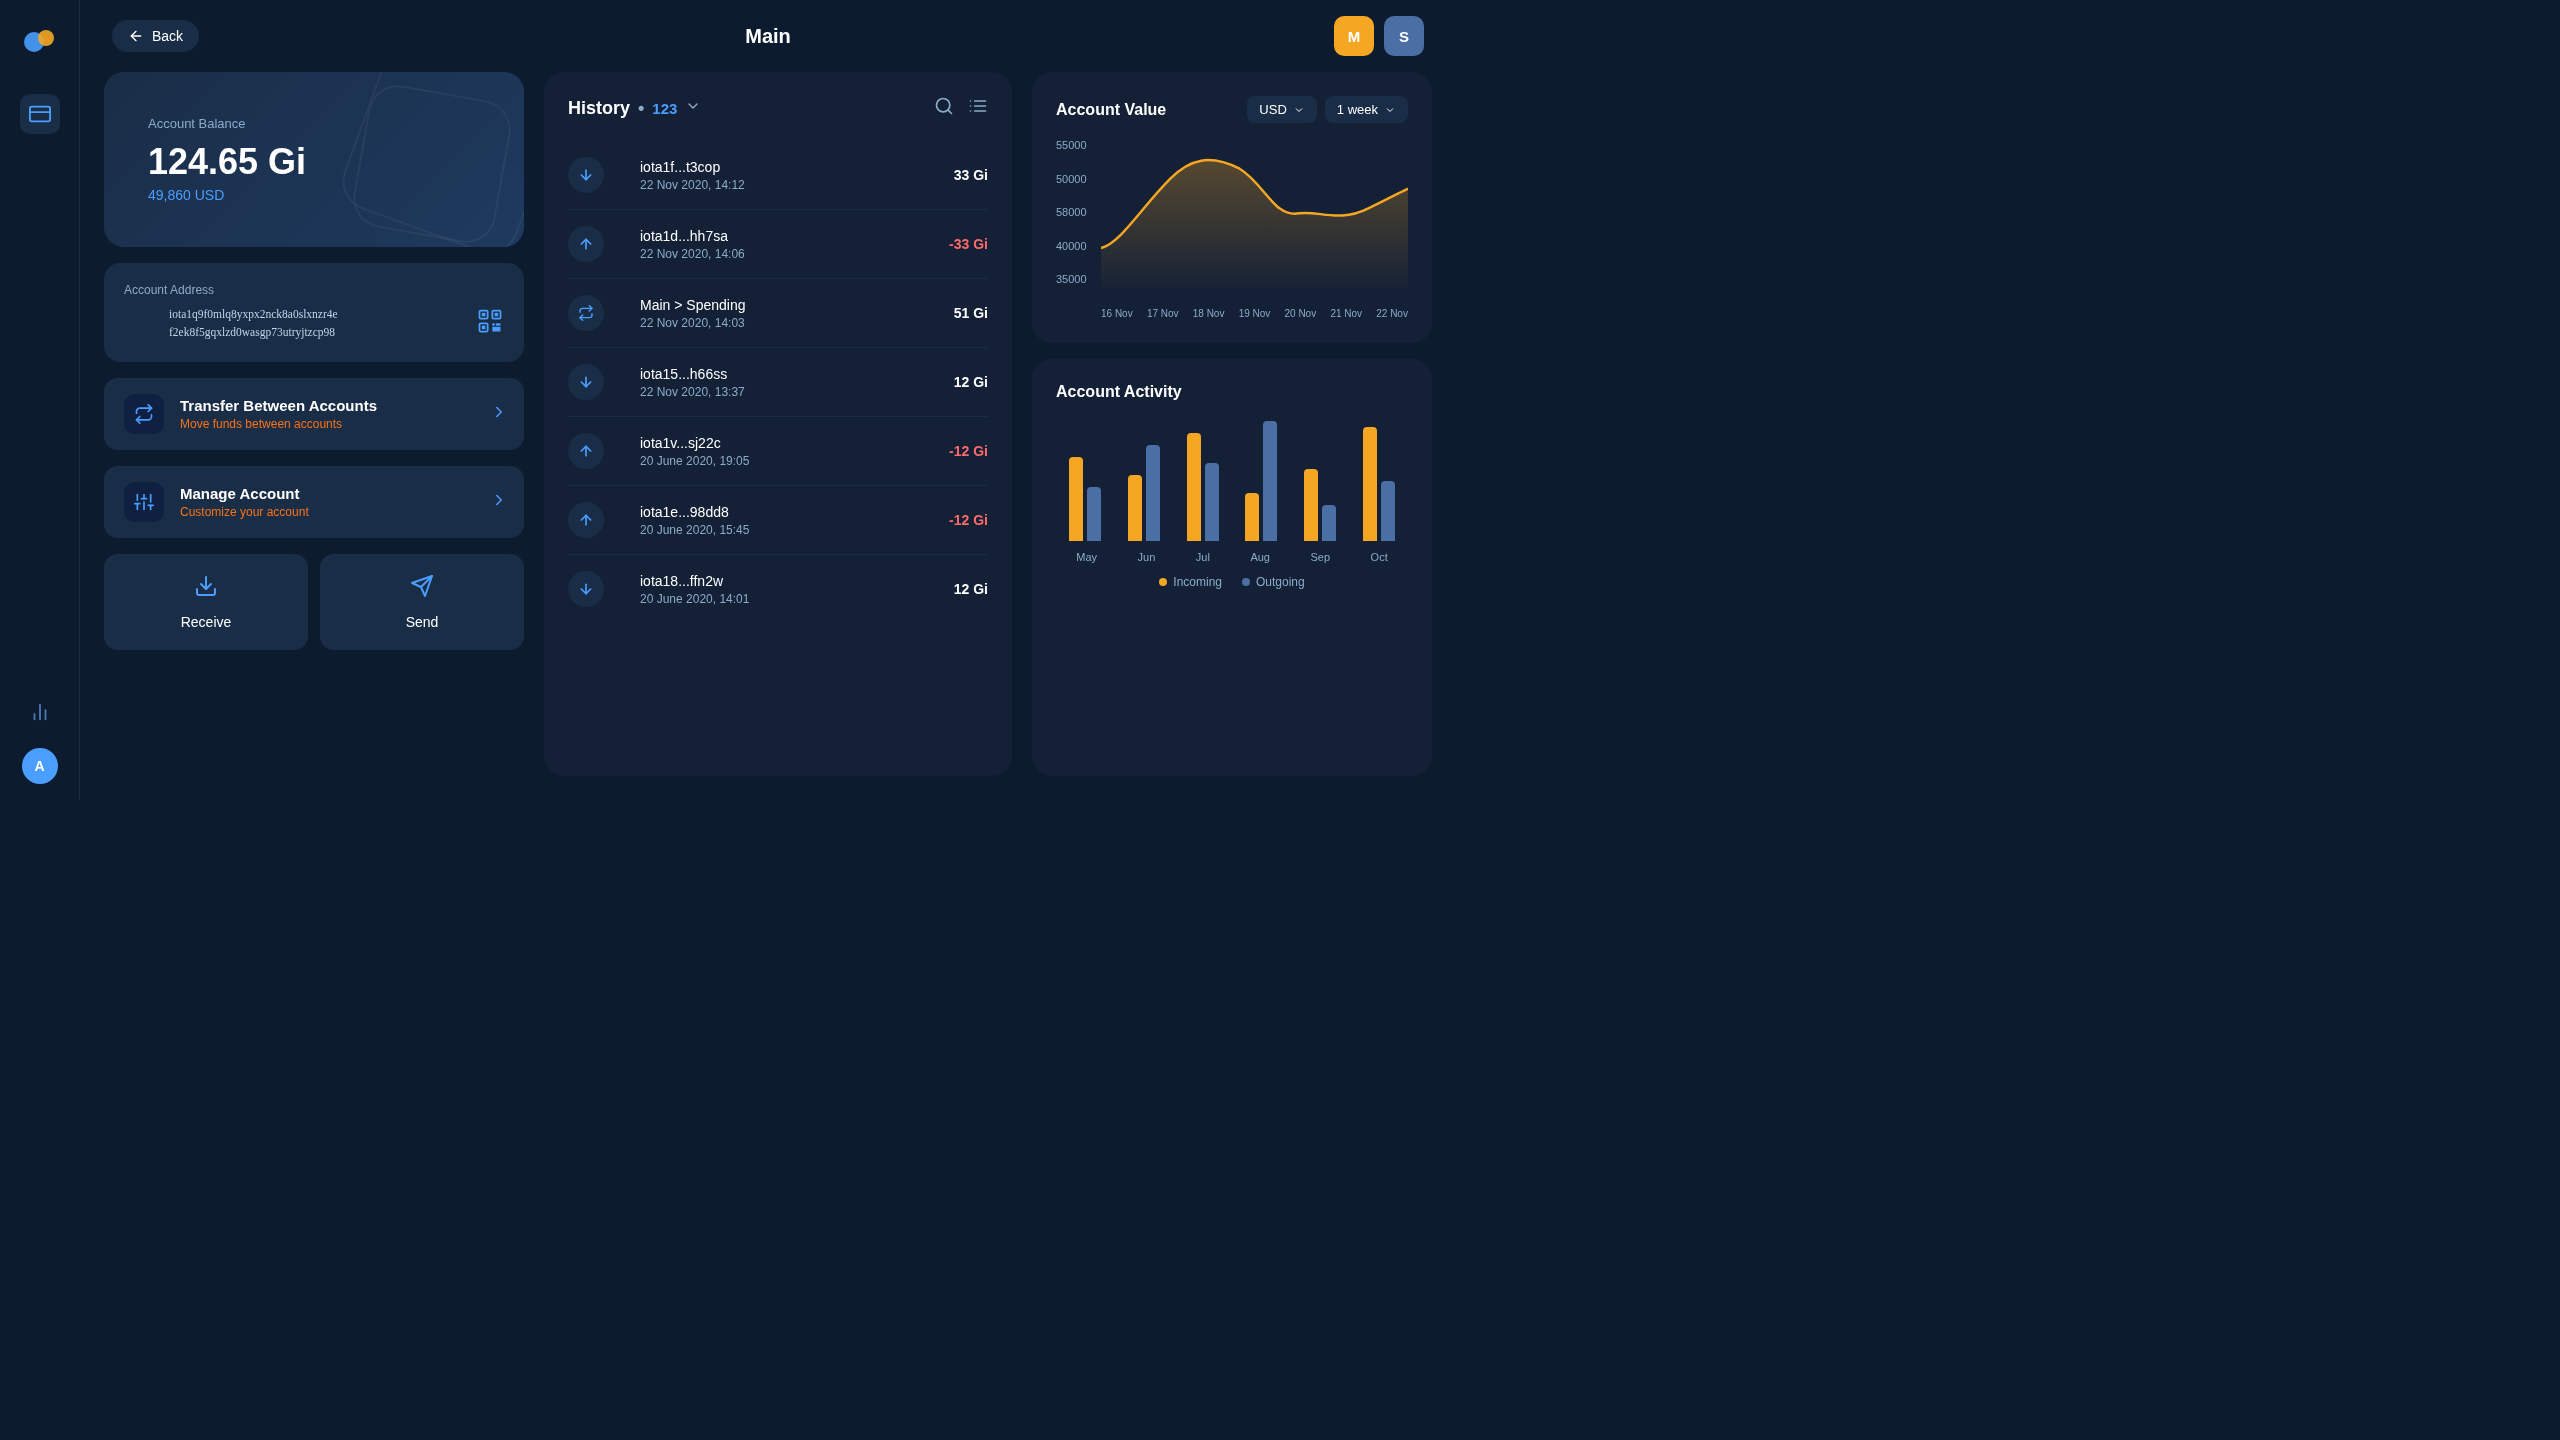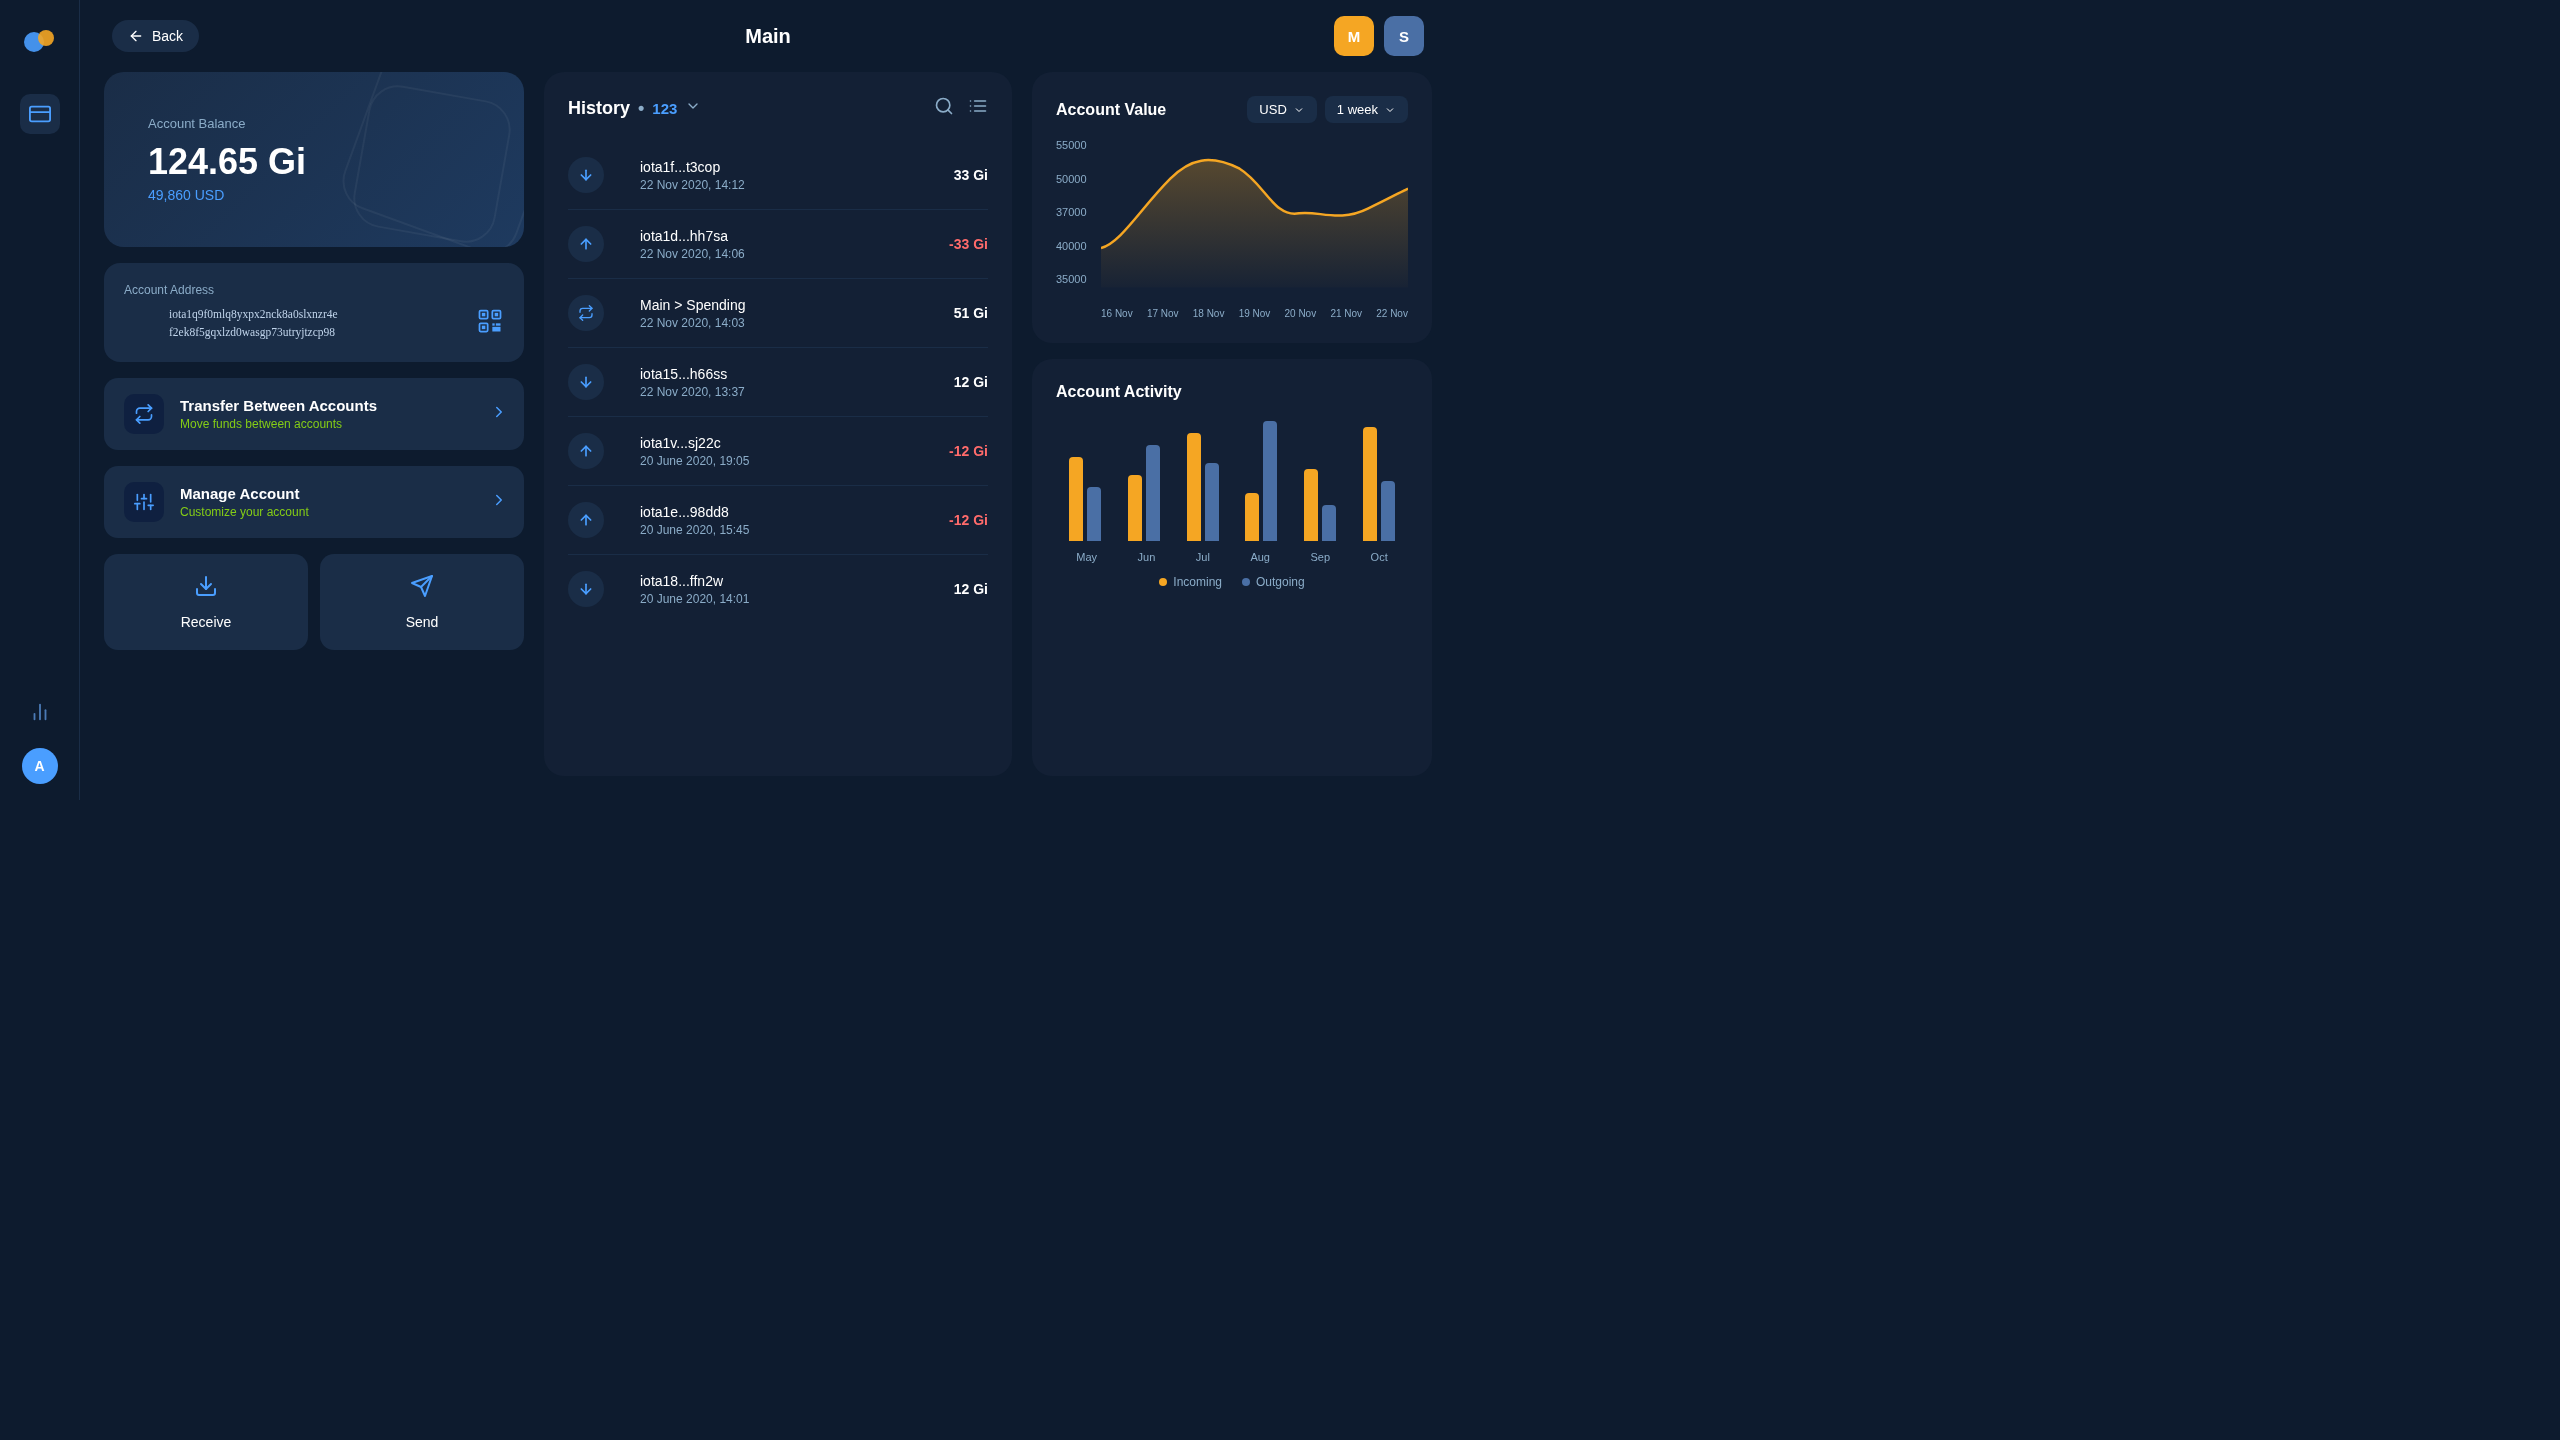--- a/index.html
+++ b/index.html
@@ -232,21 +232,21 @@
       flex-shrink: 0;
       color: #4a9eff;
     }
     .action-text h3 {
       font-size: 15px;
       font-weight: 600;
       margin-bottom: 3px;
     }
     .action-text p {
       font-size: 12px;
-      color: #84cc16;
+      color: #f97316;
     }
     .action-arrow {
       position: absolute;
       right: 16px;
       color: #4a9eff;
     }
 
     .bottom-buttons {
       display: grid;
       grid-template-columns: 1fr 1fr;
@@ -776,21 +776,21 @@
                   <polyline points="6 9 12 15 18 9"></polyline>
                 </svg>
             </button>
           </div>
         </div>
 
         <div class="value-chart-area">
           <div class="y-axis-labels">
             <span>55000</span>
             <span>50000</span>
-            <span>37000</span>
+            <span>58000</span>
             <span>40000</span>
             <span>35000</span>
           </div>
           <svg class="line-chart-svg" viewBox="0 0 310 150" preserveAspectRatio="none">
             <defs>
               <linearGradient id="chartGrad" x1="0" y1="0" x2="0" y2="1">
                 <stop offset="0%" stop-color="#f5a623" stop-opacity="0.3"></stop>
                 <stop offset="100%" stop-color="#f5a623" stop-opacity="0.02"></stop>
               </linearGradient>
             </defs>

